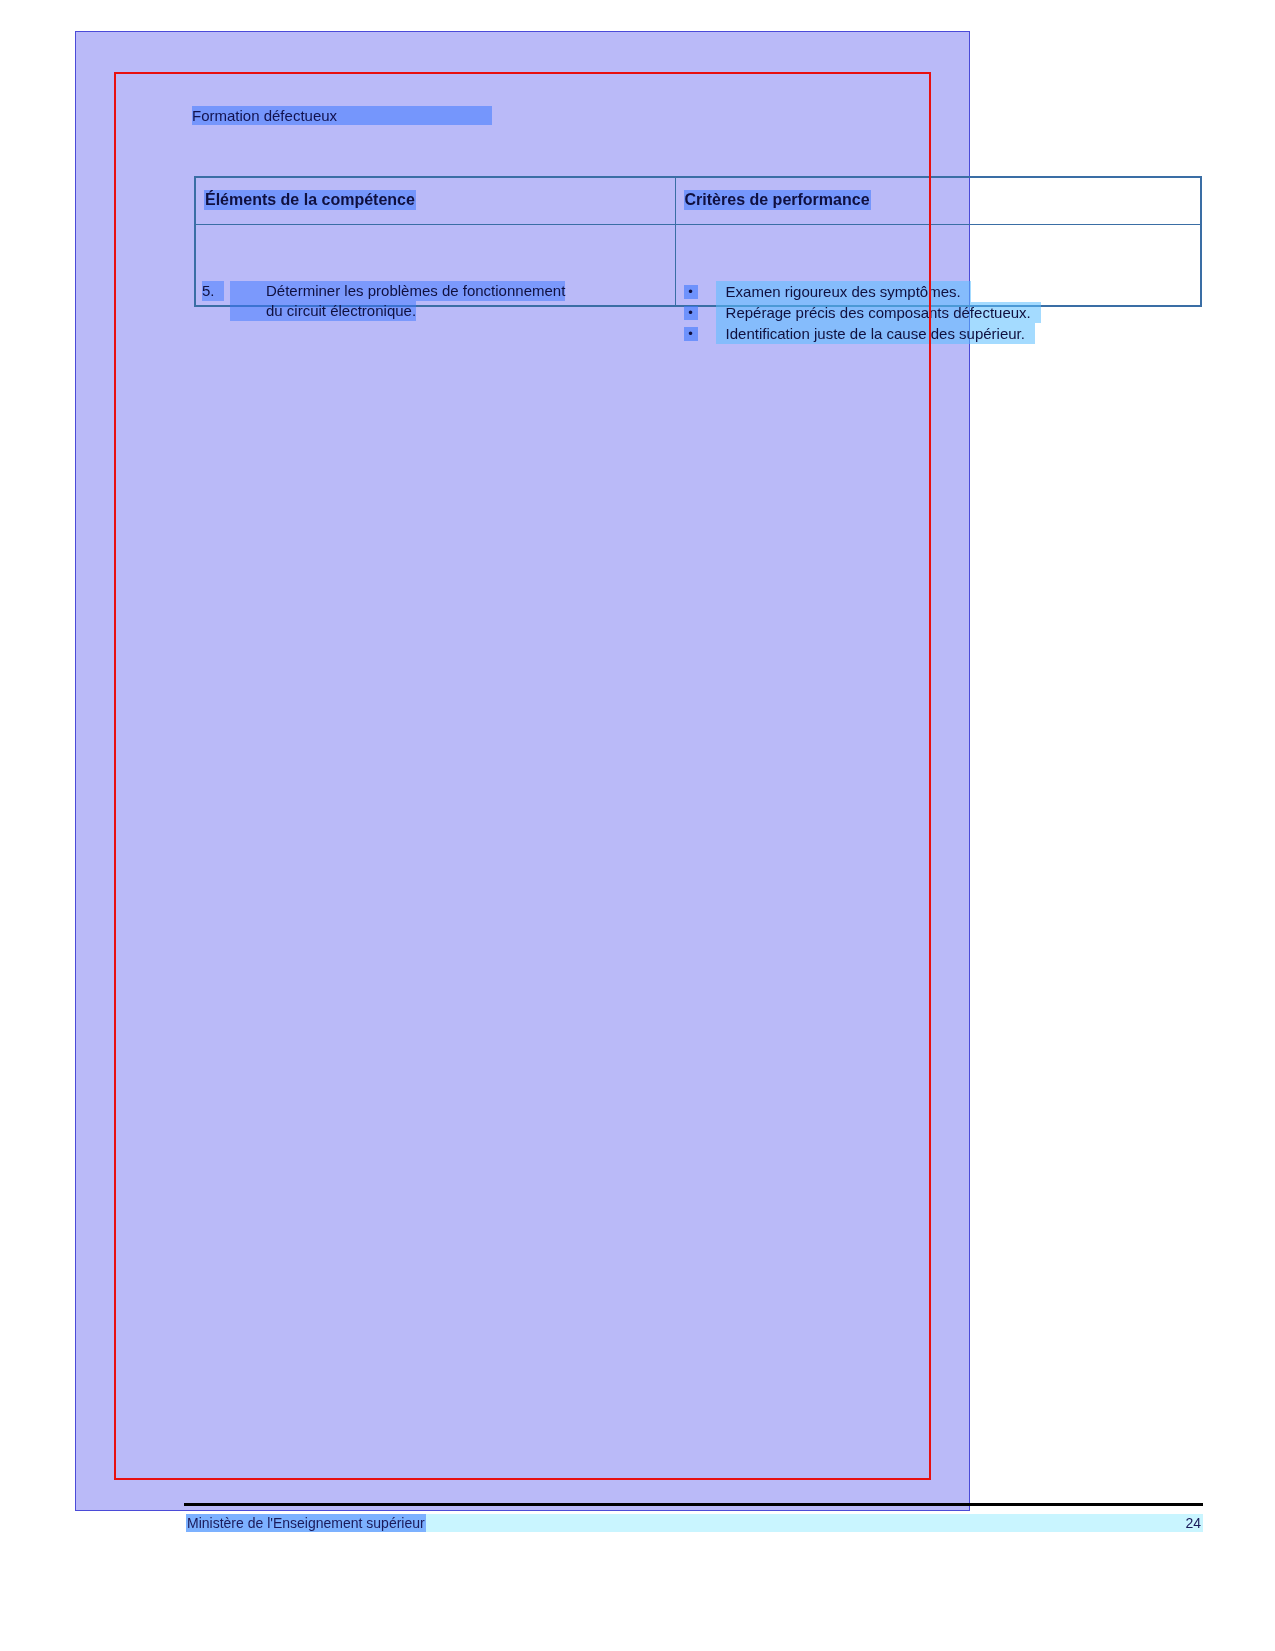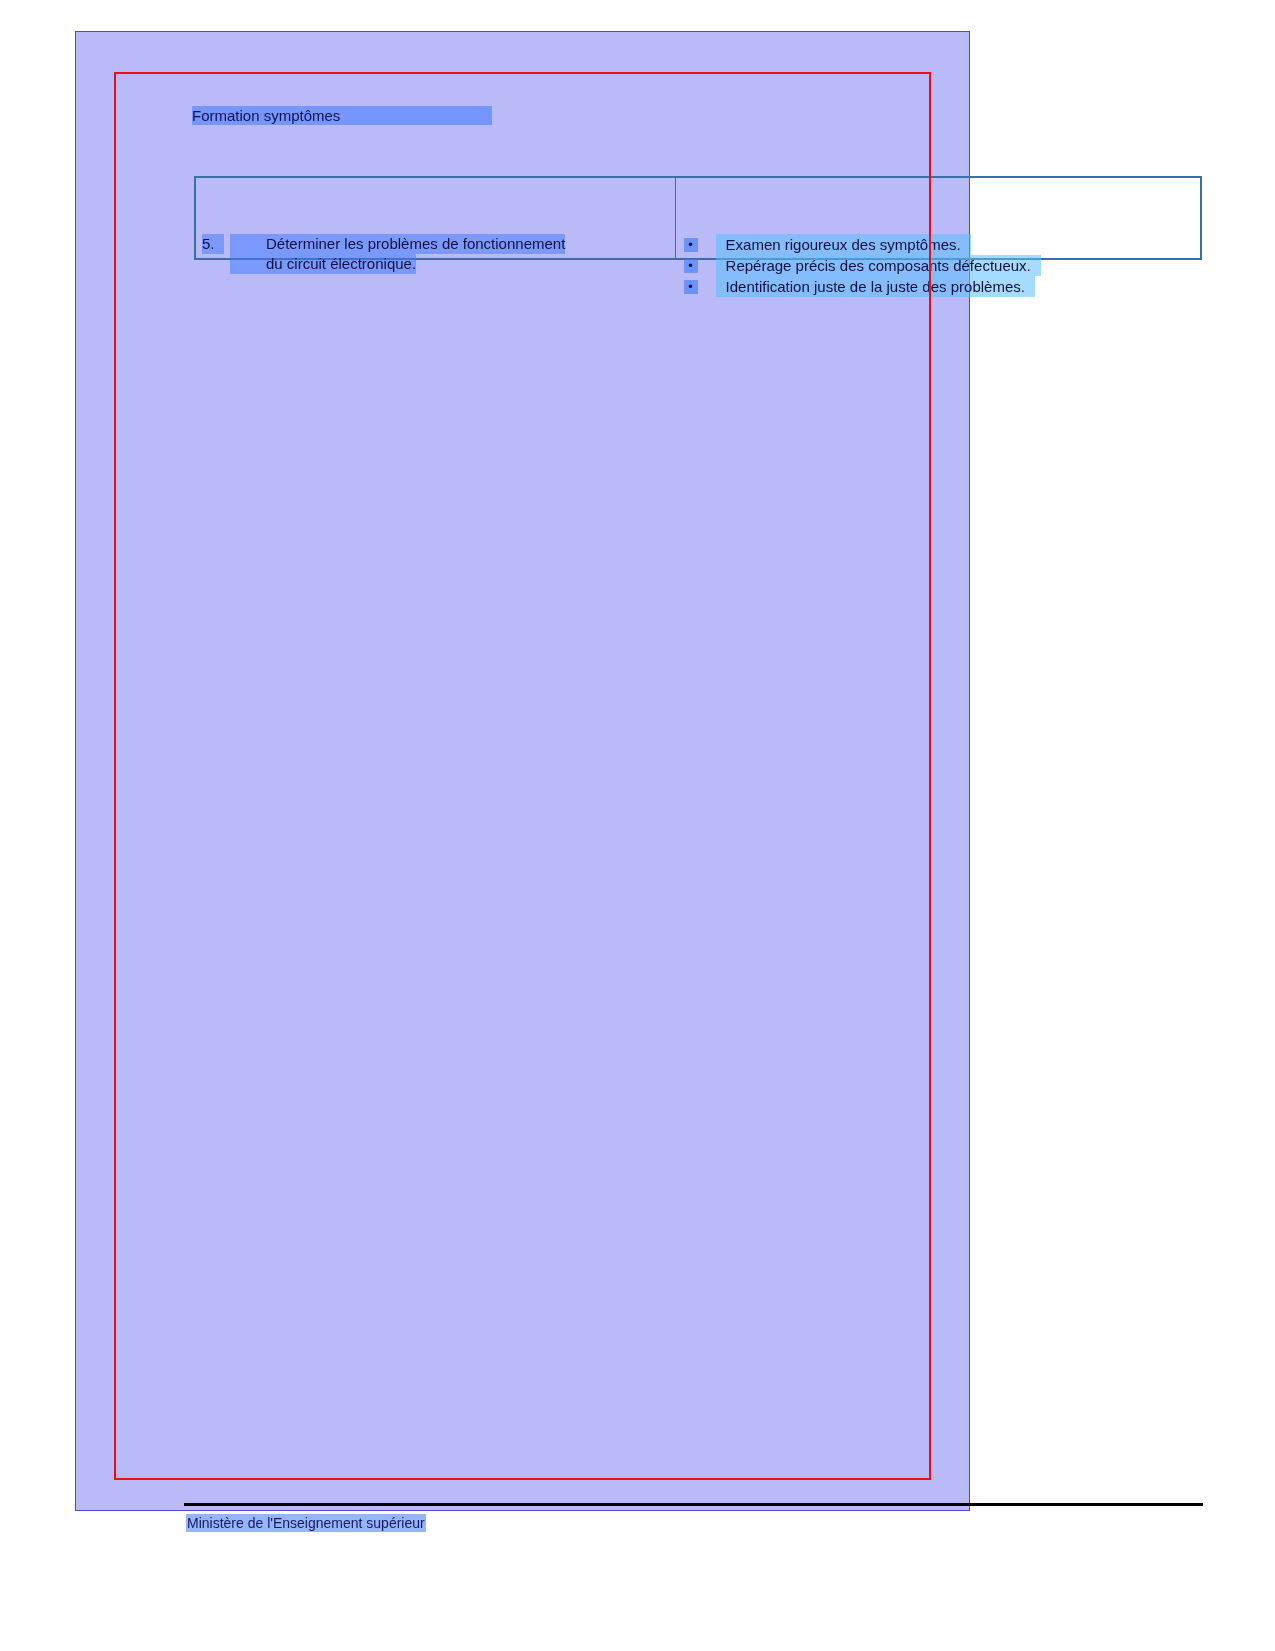--- a/index.html
+++ b/index.html
@@ -202,24 +202,32 @@
     font-size: 14px;
     line-height: 18px;
     padding-right: 2px;
   }
 </style>
 </head>
 <body>
 
 <div id="page-region">
 
-  <div id="header-title">Formation symptômes</div>
+  <div id="header-title">Formation défectueux</div>
 
   <table id="competence-table">
     <tbody>
+        <tr>
+      <td class="col-left head-cell">
+        <div class="head-text">Éléments de la compétence</div>
+      </td>
+      <td class="col-right head-cell">
+        <div class="head-text">Critères de performance</div>
+      </td>
+    </tr>
     <tr>
       <td class="col-left body-cell">
         <div class="element-row">
           <div class="element-num">5.</div>
           <div class="element-text">
             <span>Déterminer les problèmes de fonctionnement</span><br>
             <span>du circuit électronique.</span>
           </div>
         </div>
       </td>
@@ -228,26 +236,29 @@
           <li>
             <span class="bullet">•</span>
             <span class="ctext">Examen rigoureux des symptômes.</span>
           </li>
           <li>
             <span class="bullet">•</span>
             <span class="ctext">Repérage précis des composants défectueux.</span>
           </li>
           <li>
             <span class="bullet">•</span>
-            <span class="ctext">Identification juste de la juste des problèmes.</span>
+            <span class="ctext">Identification juste de la cause des supérieur.</span>
           </li>
         </ul>
       </td>
     </tr>
   </tbody>
     </table>
 
   <div id="footer-rule"></div>
+  <div id="footer-strip">
+    <div id="footer-page">24</div>
+  </div>
   <div id="footer-left">Ministère de l'Enseignement supérieur</div>
 
 </div>
 
 <div id="content-box"></div>
 
 </body></html>

